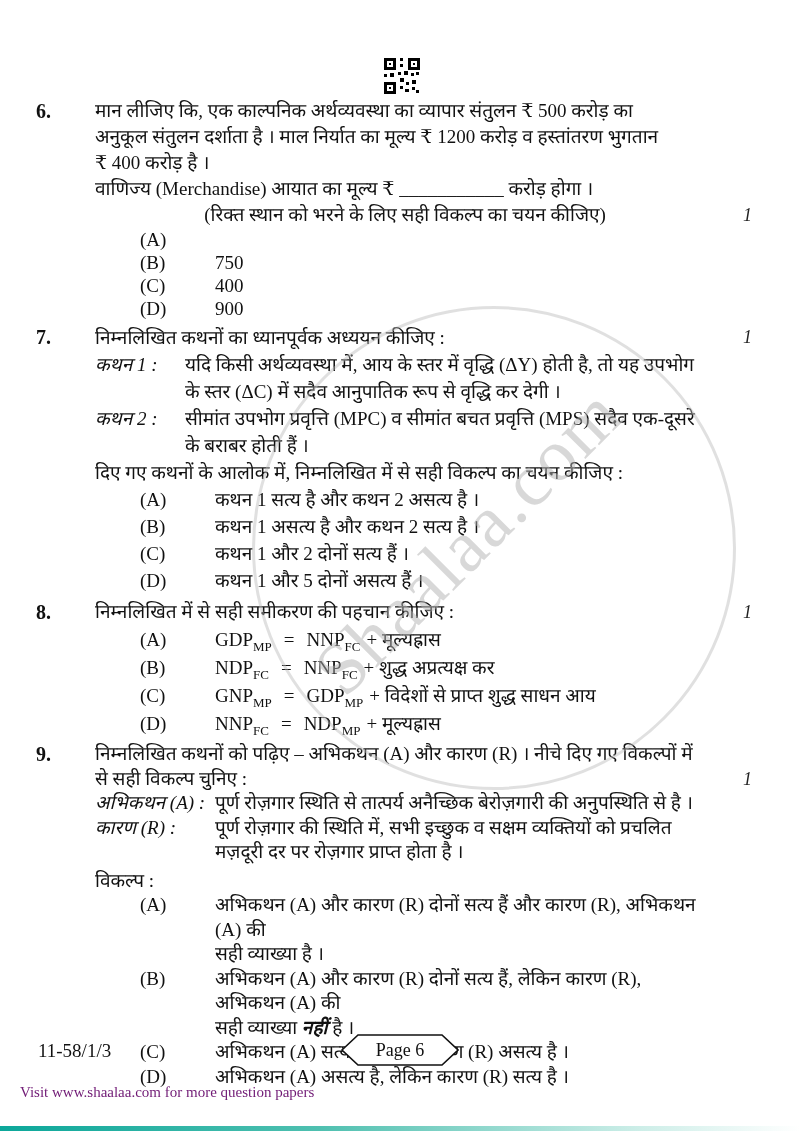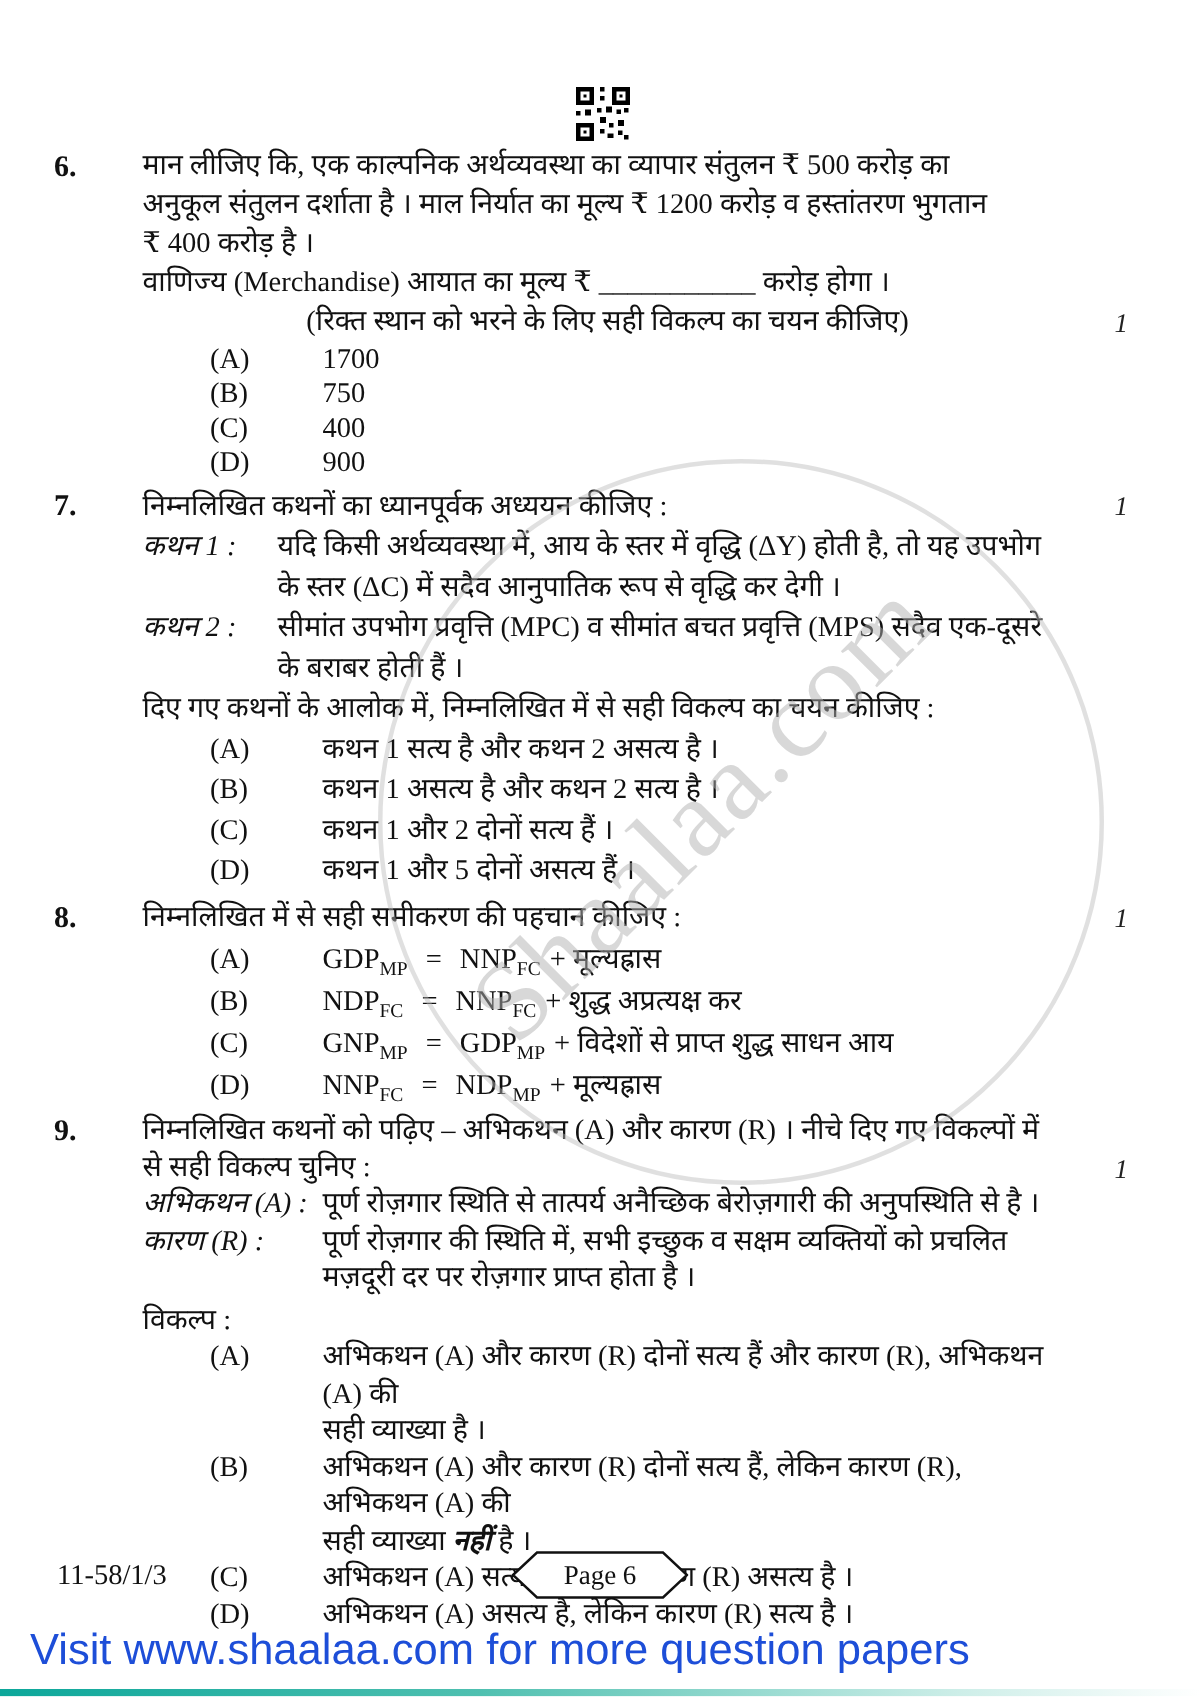--- a/index.html
+++ b/index.html
@@ -63,22 +63,22 @@
   
   .footer-code { position:absolute; left:38px; top:1040px; font-size:19px; z-index:2; }
   .page-badge { position:absolute; left:341px; top:1034px; width:118px; height:32px; z-index:2; }
   .page-badge svg { position:absolute; inset:0; }
   .page-badge .pb-label {
     position:absolute; inset:0; display:flex; align-items:center; justify-content:center;
     font-size:18px;
   }
   .bottom-note {
     position:absolute; left:20px; top:1084px; z-index:2;
-    font-family:Liberation Sans, sans-serif;
-    font-size:29px; color:#1d4ed8;
+    font-family:Liberation Serif, serif;
+    font-size:15px; color:#701a75;
   }
   .accent-bar {
     position:absolute; left:0; bottom:0; width:100%; height:5px; z-index:4;
     background:linear-gradient(90deg,#0ca79a 0%,#4fc0b0 40%,#cdeee8 80%,#ffffff 100%);
   }
 </style>
 </head>
 <body>
 
 <div class="sheet">
@@ -119,21 +119,20 @@
         <div class="qline">मान लीजिए कि, एक काल्पनिक अर्थव्यवस्था का व्यापार संतुलन ₹ 500 करोड़ का</div>
         <div class="qline">अनुकूल संतुलन दर्शाता है । माल निर्यात का मूल्य ₹ 1200 करोड़ व हस्तांतरण भुगतान</div>
         <div class="qline">₹ 400 करोड़ है ।</div>
         <div class="qline">वाणिज्य (Merchandise) आयात का मूल्य ₹ ___________ करोड़ होगा ।</div>
         <div class="qline hint-row mrow">
           <span>(रिक्त स्थान को भरने के लिए सही विकल्प का चयन कीजिए)</span>
           <span class="mark">1</span>
         </div>
         <div class="opt">
           <span class="opt-label">(A)</span>
-          <span class="opt-text">1700</span>
         </div>
         <div class="opt">
           <span class="opt-label">(B)</span>
           <span class="opt-text">750</span>
         </div>
         <div class="opt">
           <span class="opt-label">(C)</span>
           <span class="opt-text">400</span>
         </div>
         <div class="opt">

